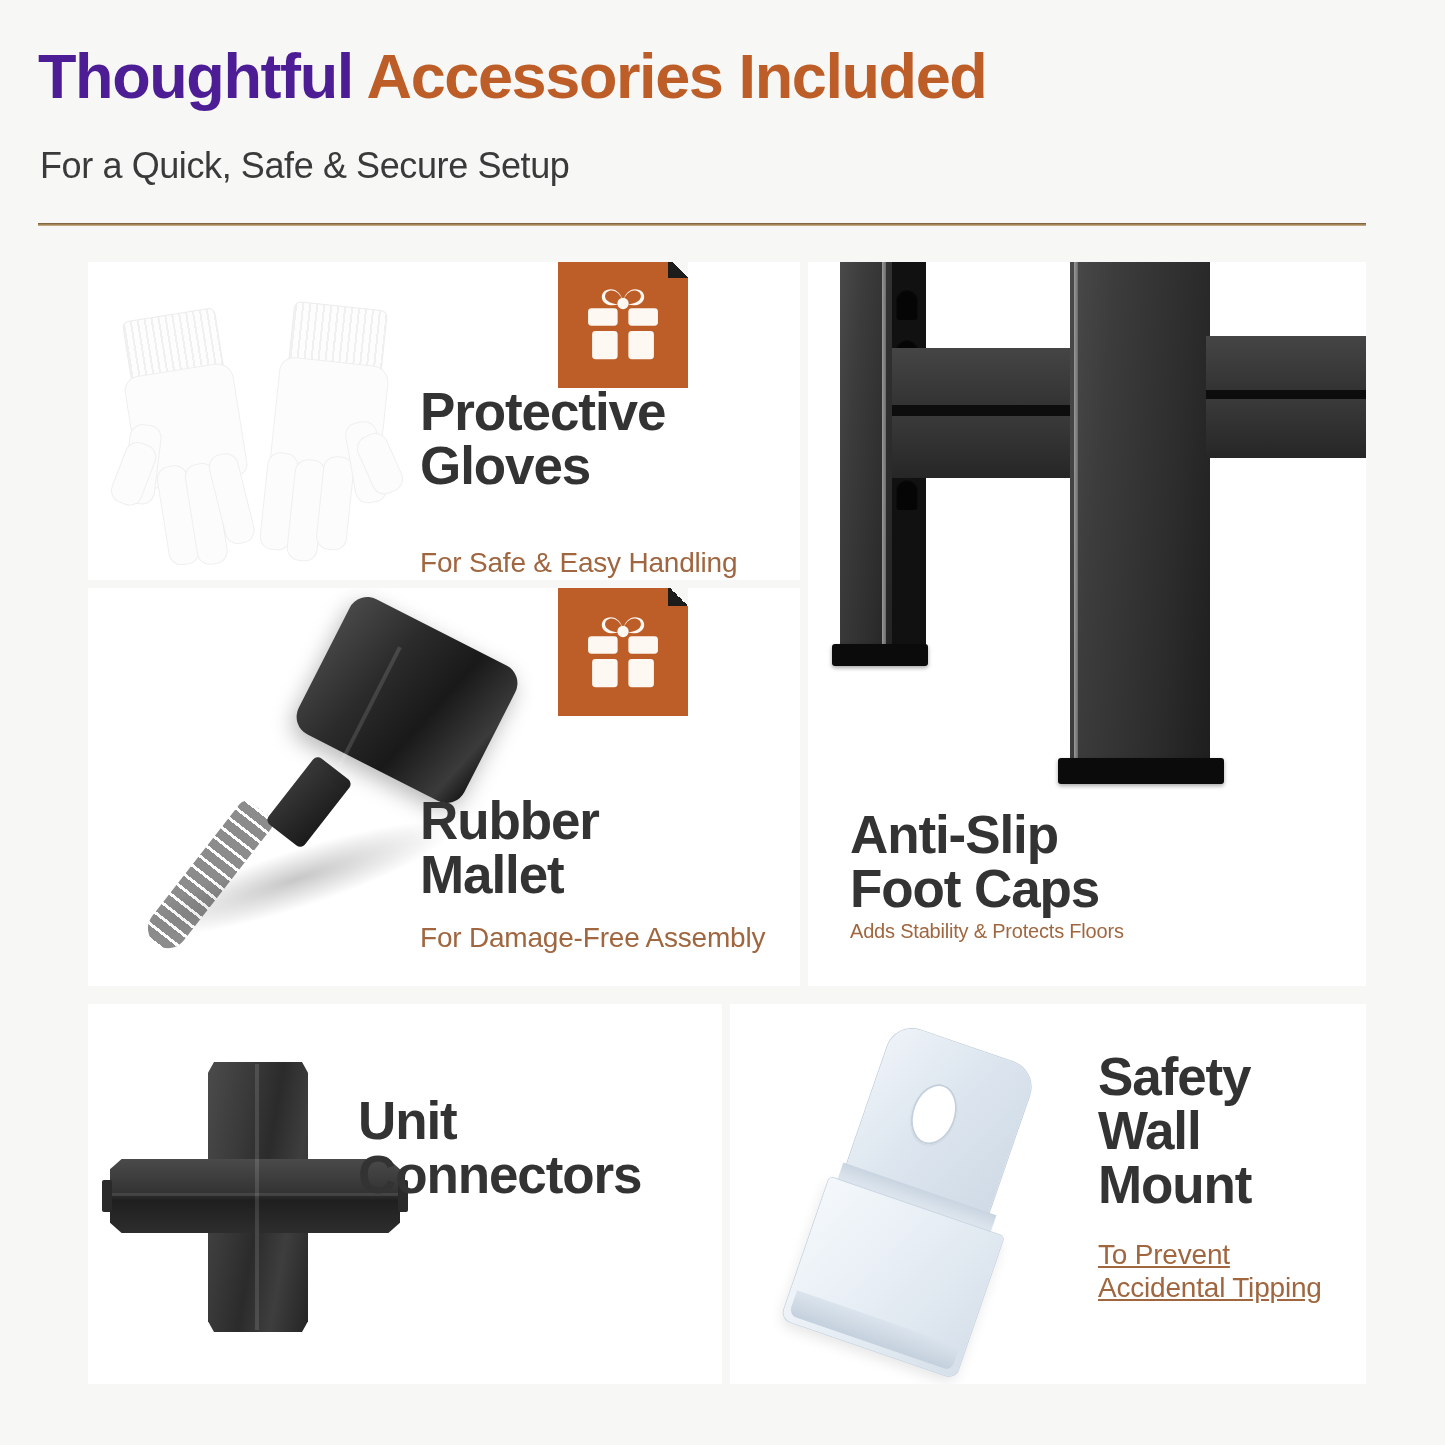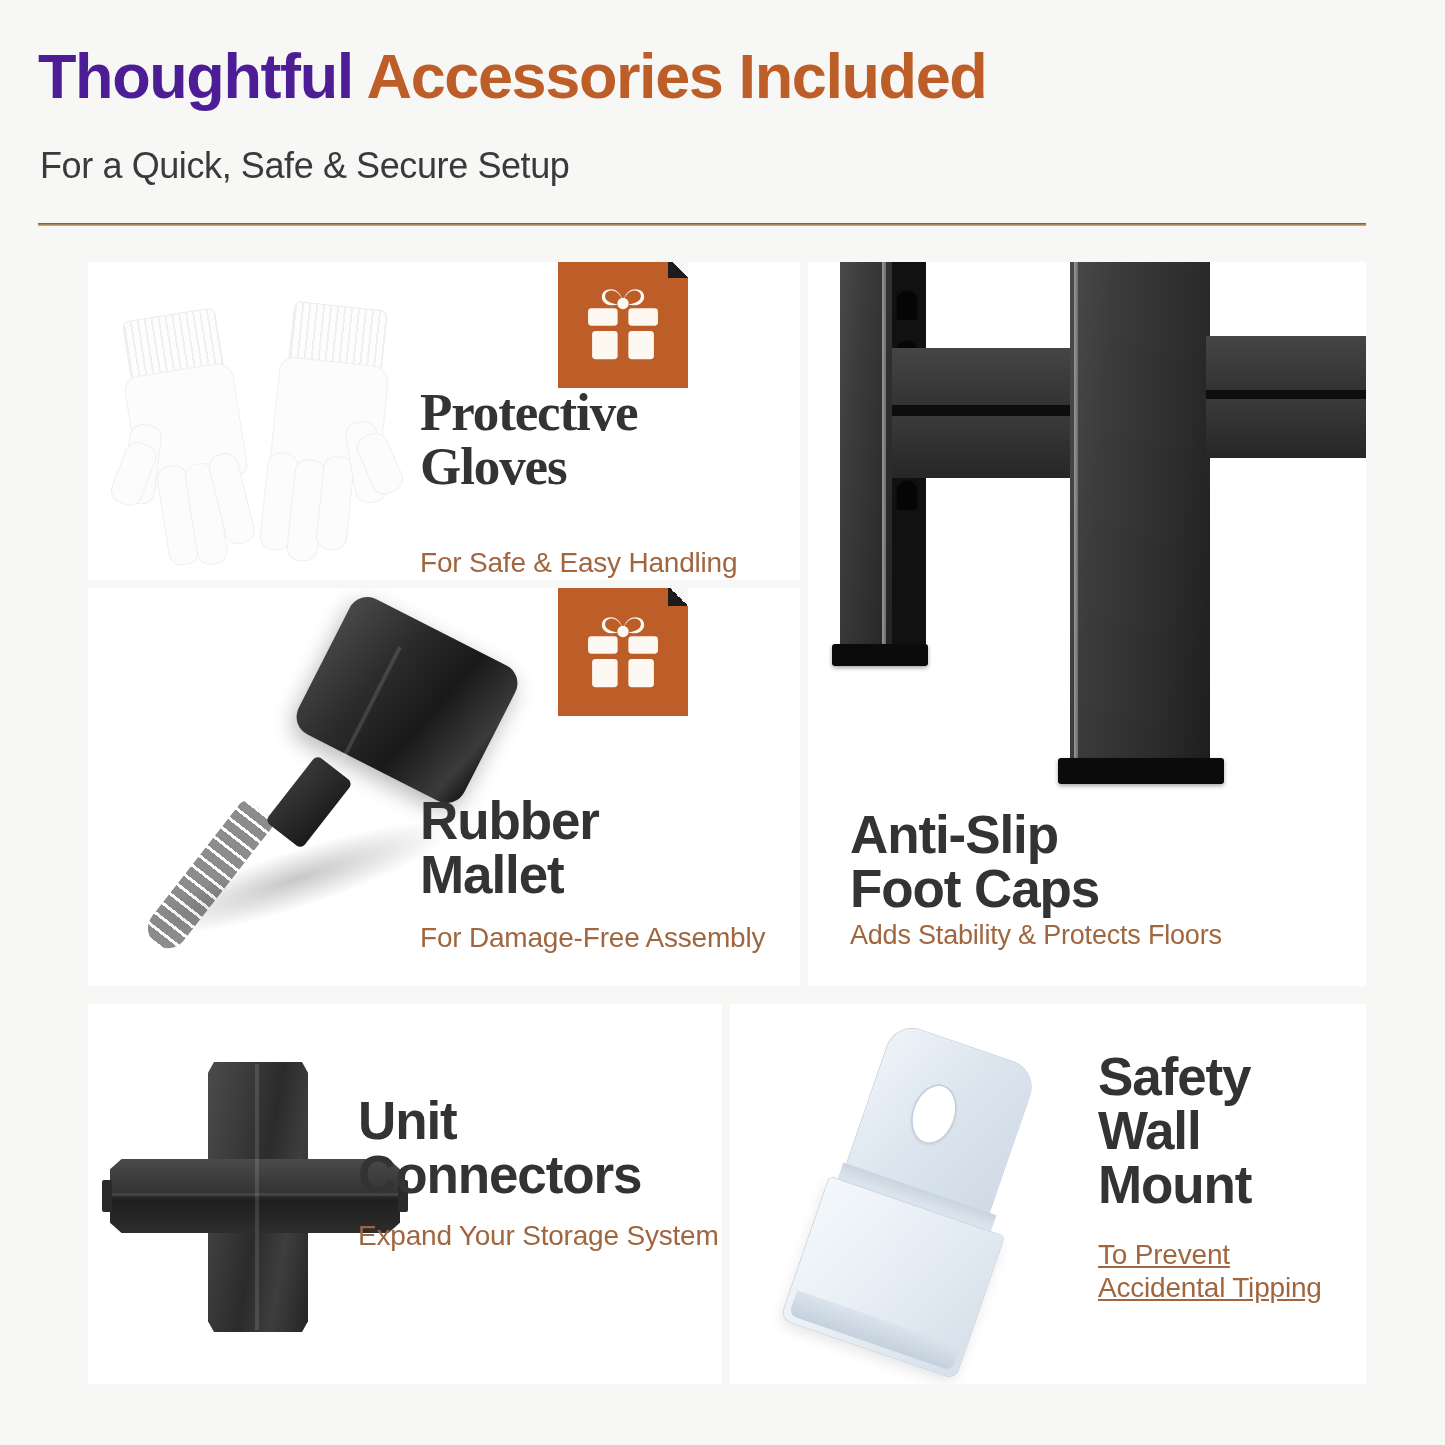--- a/index.html
+++ b/index.html
@@ -230,21 +230,21 @@
           <rect x="6" y="21" width="22" height="13" rx="2.6"></rect>
           <rect x="36" y="21" width="22" height="13" rx="2.6"></rect>
           <rect x="9" y="38" width="19" height="21" rx="2.6"></rect>
           <rect x="36" y="38" width="19" height="21" rx="2.6"></rect>
         </g>
       </svg>
     </span>
     <div class="fold"></div>
   </div>
 
-  <div class="ttl" style="left:332px; top:123px; font-size:53px;font-family:Liberation Serif, serif;">Protective
+  <div class="ttl" style="left:332px; top:123px; font-size:53px;">Protective
 Gloves</div>
   <div class="sub" style="left:332px; top:252px; font-size:28px;margin-top:32px;">For Safe &amp; Easy Handling</div>
 </div>
 
 <div class="card" id="card-mallet">
 
   <div class="mallet">
     <div class="shadow"></div>
     <div class="handle"></div>
     <div class="neck"></div>
@@ -299,37 +299,36 @@
 
     <div class="beam" style="left:398px; top:74px; width:162px; height:122px;">
       <div class="top"></div>
         <div class="edge"></div>
         <div class="bottom"></div>
     </div>
   </div>
 
   <div class="ttl" style="left:42px; top:528px; font-size:53px;margin-top:18px;">Anti-Slip
 Foot Caps</div>
-  <div class="sub" style="left:42px; top:658px; font-size:27px;">Adds Stability &amp; Protects Floors</div>
+  <div class="sub" style="left:42px; top:658px; font-size:20px;">Adds Stability &amp; Protects Floors</div>
 </div>
 
 <div class="card" id="card-connectors">
 
   <div class="connector">
     <div class="vbar"></div>
     <div class="hbar"></div>
     <div class="vgroove"></div>
     <div class="hgroove"></div>
     <div class="tipL"></div>
     <div class="tipR"></div>
   </div>
 
   <div class="ttl" style="left:270px; top:90px; font-size:53px;">Unit
 Connectors</div>
-  <div class="sub" style="left:270px; top:215px; font-size:28px;">Expand Your Storage System</div>
 </div>
 
 <div class="card" id="card-wallmount">
 
   <div class="wallmount">
     <div class="plate"></div>
     <div class="hole"></div>
     <div class="bend"></div>
     <div class="flange"></div>
     <div class="lip"></div>

